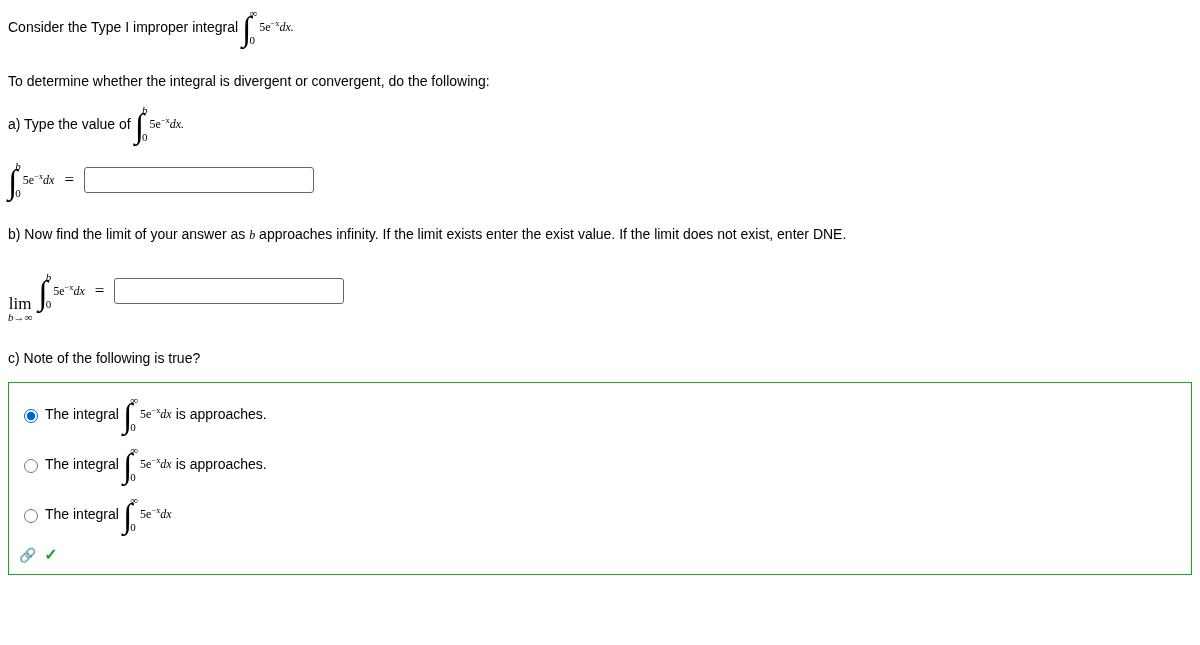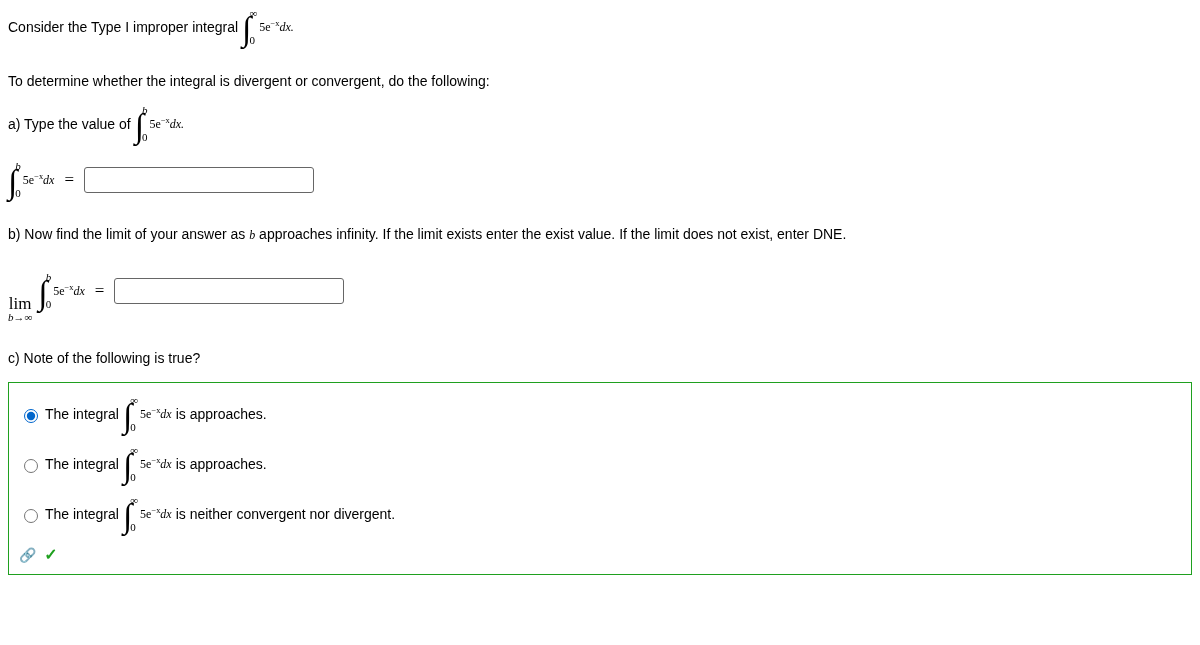--- a/index.html
+++ b/index.html
@@ -213,20 +213,19 @@
         <input type="radio" name="partc" style="">
         <span> The integral </span>
         <span class="integral-block">
           <span class="int-sign">∫</span>
           <span class="int-limits">
             <span class="int-upper">∞</span>
             <span>0</span>
           </span>
           <span class="math">5e<span class="sup">−x</span><span class="italic">dx</span></span>
         </span>
-        <span> is neither convergent nor divergent.</span>
       </div>
     </div>
   <div class="footer-row">
     <span class="link-icon">🔗</span>
     <span class="check-icon">✓</span>
   </div>
 </div>
 
 </body></html>

